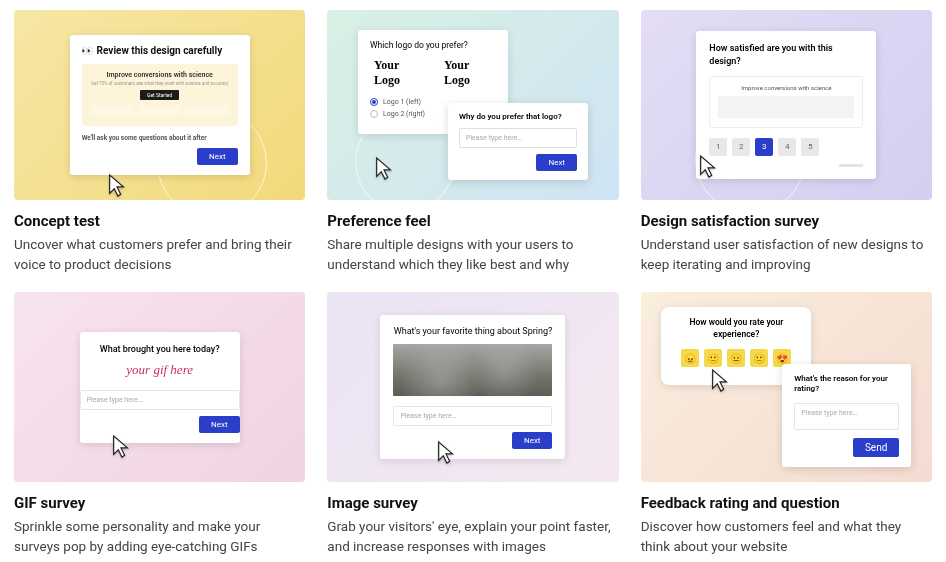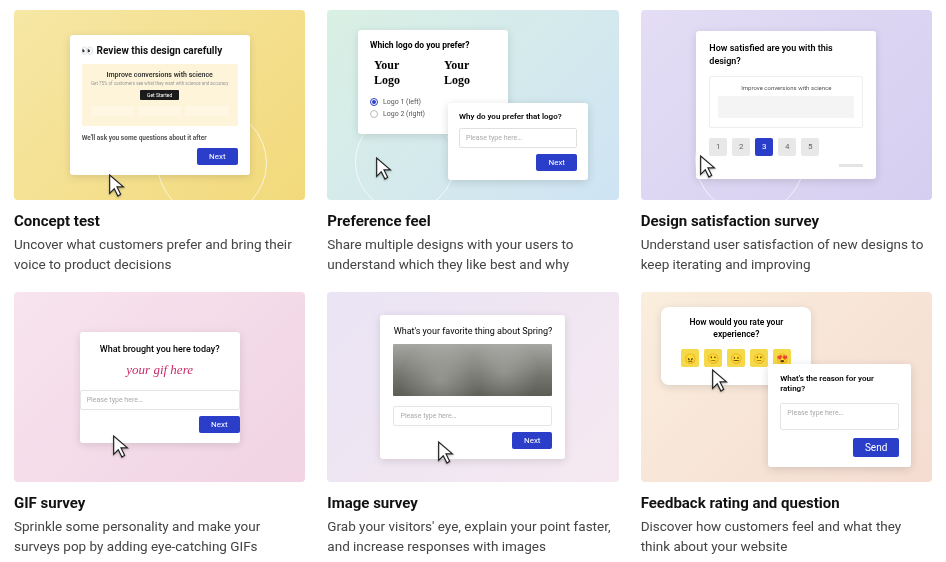--- a/index.html
+++ b/index.html
@@ -28,21 +28,21 @@
 .c1-inner-sub { font-size: 4.5px; color: #999; text-align: center; margin-top: 2px; }
 .c1-btn { background: #1b1b1b; color: #fff; font-size: 5px; padding: 2px 7px; margin: 4px auto 0; width: fit-content; border-radius: 1px; }
 .c1-rows { display: flex; gap: 4px; margin-top: 6px; }
 .c1-row { flex: 1; height: 10px; background: #fff7e3; }
 .c1-footer { font-size: 6.5px; color: #555; margin-top: 8px; font-weight: bold; }
 .next-btn { background: #2a3ec9; color: #fff; font-size: 8px; padding: 4px 12px; border-radius: 2px; margin-left: auto; width: fit-content; margin-top: 6px; }
 
 
 .c2-wrap { position: relative; width: 230px; height: 150px; }
 .c2-back { position: absolute; top: 0; left: 0; width: 150px; background: #fff; border-radius: 3px; box-shadow: 0 2px 8px rgba(0,0,0,0.12); padding: 10px 12px 16px; }
-.c2-q { font-size: 8.5px; font-weight: 700; }
+.c2-q { font-size: 8.5px; font-weight: 400; }
 .c2-logos { display: flex; gap: 18px; margin: 8px 0 10px 4px; }
 .c2-logo { font-family: "Brush Script MT", cursive; font-size: 12px; font-weight: 700; }
 .c2-radio { display: flex; align-items: center; gap: 5px; font-size: 7px; color: #555; margin-top: 4px; }
 .c2-radio .r { width: 8px; height: 8px; border: 1.5px solid #2a3ec9; border-radius: 50%; display: flex; align-items: center; justify-content: center; }
 .c2-radio .r.sel::after { content: ""; width: 4px; height: 4px; background: #2a3ec9; border-radius: 50%; }
 .c2-radio .r.un { border-color: #bbb; }
 .c2-front { position: absolute; bottom: 0; right: 0; width: 140px; background: #fff; border-radius: 3px; box-shadow: 0 2px 10px rgba(0,0,0,0.14); padding: 9px 11px 9px; }
 .c2-q2 { font-size: 8px; font-weight: 600; }
 .c2-input { border: 1px solid #e0e0e0; border-radius: 2px; font-size: 7px; color: #aaa; padding: 5px 6px; margin-top: 7px; }
 
@@ -69,21 +69,21 @@
 .c5-img { height: 52px; background: linear-gradient(180deg, #a6a7a3 0%, #74766e 60%, #5c5e56 100%); margin-top: 8px; border-radius: 1px; position: relative; overflow: hidden; }
 .c5-img::before { content: ""; position: absolute; inset: 0; background: radial-gradient(circle at 30% 70%, rgba(255,255,255,0.25) 0%, transparent 35%), radial-gradient(circle at 70% 55%, rgba(255,255,255,0.2) 0%, transparent 30%); }
 .c5-input { border: 1px solid #e5e5e5; border-radius: 2px; font-size: 7px; color: #aaa; padding: 5px 6px; margin-top: 10px; }
 
 
 .c6-wrap { position: relative; width: 250px; height: 160px; }
 .c6-back { position: absolute; top: 0; left: 0; width: 150px; background: #fff; border-radius: 8px; box-shadow: 0 2px 8px rgba(0,0,0,0.12); padding: 10px 12px 18px; }
 .c6-q { font-size: 8.5px; font-weight: 600; text-align: center; line-height: 1.35; }
 .c6-emojis { display: flex; gap: 5px; justify-content: center; margin-top: 9px; }
 .c6-emojis .e { width: 18px; height: 18px; background: #f4d94a; border-radius: 2px; display: flex; align-items: center; justify-content: center; font-size: 10px; }
-.c6-front { position: absolute; bottom: 0; right: 0; width: 143px; background: #fff; border-radius: 3px; box-shadow: 0 2px 10px rgba(0,0,0,0.14); padding: 10px 12px 10px; }
+.c6-front { position: absolute; bottom: 0; right: 0; width: 129px; background: #fff; border-radius: 3px; box-shadow: 0 2px 10px rgba(0,0,0,0.14); padding: 10px 12px 10px; }
 .c6-q2 { font-size: 8px; font-weight: 600; line-height: 1.35; }
 .c6-input { border: 1px solid #e5e5e5; border-radius: 2px; font-size: 7px; color: #aaa; padding: 5px 6px 12px; margin-top: 8px; }
 .send-btn { background: #2a3ec9; color: #fff; font-size: 10px; padding: 4px 12px; border-radius: 2px; margin-left: auto; width: fit-content; margin-top: 8px; }
 
 .cursor { position: absolute; width: 22px; height: 26px; pointer-events: none; }
 .cursor svg { width: 100%; height: 100%; filter: drop-shadow(0 1px 1px rgba(0,0,0,0.25)); }
 
 .circle-deco { position: absolute; border: 1px solid rgba(255,255,255,0.7); border-radius: 50%; pointer-events: none; }
 </style>
 </head>

